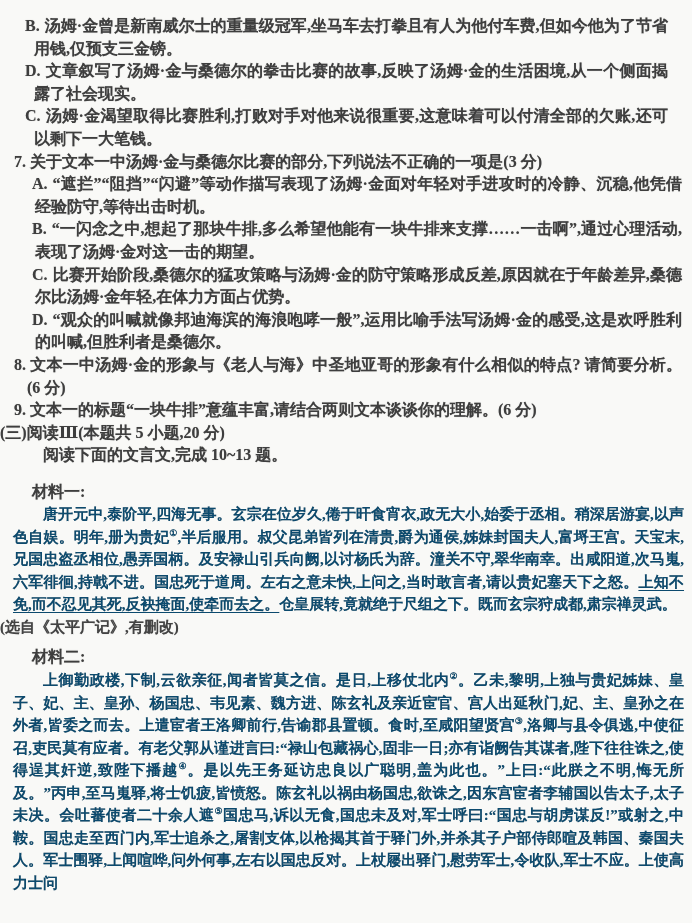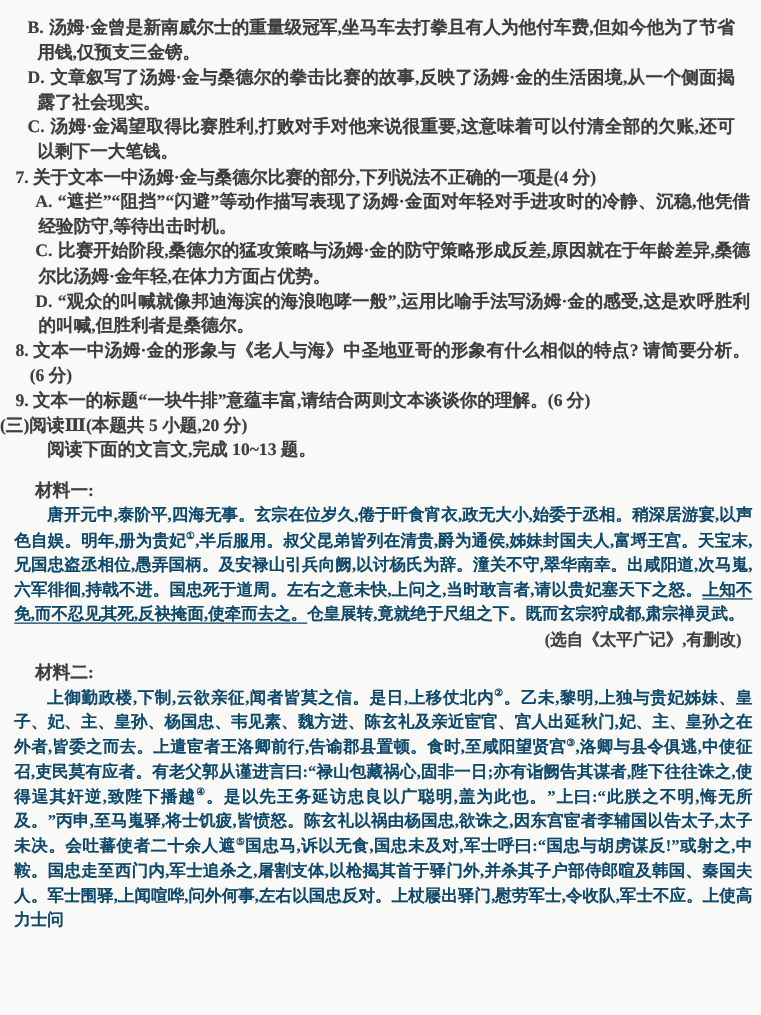--- a/index.html
+++ b/index.html
@@ -40,21 +40,21 @@
     text-indent:30px;
     text-align:justify;
     color:#0c4a6e;
     text-shadow:0 0 0.6px rgba(90,90,90,0.5);
   }
   .u-seg { text-decoration:underline; text-underline-offset:3px; }
   .fn { font-size:9px; vertical-align:super; line-height:0; }
   .source-line {
     font-size:15px; line-height:22.5px;
     font-weight:bold;
-    text-align:right;
+    text-align:left;
     margin-right:18px;
     color:#434343;
   }
   .mt6 { margin-top:14px; }
   .mt8 { margin-top:8px; }
 </style>
 </head>
 <body>
 
 <div class="page">
@@ -63,24 +63,27 @@
     <span class="olabel">B.</span><span>汤姆·金曾是新南威尔士的重量级冠军,坐马车去打拳且有人为他付车费,但如今他为了节省用钱,仅预支三金镑。</span>
   </div>
   <div class="q-line opt-top">
     <span class="olabel">D.</span><span>文章叙写了汤姆·金与桑德尔的拳击比赛的故事,反映了汤姆·金的生活困境,从一个侧面揭露了社会现实。</span>
   </div>
   <div class="q-line opt-top">
     <span class="olabel">C.</span><span>汤姆·金渴望取得比赛胜利,打败对手对他来说很重要,这意味着可以付清全部的欠账,还可以剩下一大笔钱。</span>
   </div>
 
   <div class="q-line q-num">
-    <span class="qlabel">7.</span><span>关于文本一中汤姆·金与桑德尔比赛的部分,下列说法不正确的一项是(4 分)</span>
+    <span class="qlabel">7.</span><span>关于文本一中汤姆·金与桑德尔比赛的部分,下列说法不正确的一项是(3 分)</span>
   </div>
   <div class="q-line opt-sub">
     <span class="olabel">A.</span><span>“遮拦”“阻挡”“闪避”等动作描写表现了汤姆·金面对年轻对手进攻时的冷静、沉稳,他凭借经验防守,等待出击时机。</span>
+  </div>
+  <div class="q-line opt-sub">
+    <span class="olabel">B.</span><span>“一闪念之中,想起了那块牛排,多么希望他能有一块牛排来支撑……一击啊”,通过心理活动,表现了汤姆·金对这一击的期望。</span>
   </div>
   <div class="q-line opt-sub">
     <span class="olabel">C.</span><span>比赛开始阶段,桑德尔的猛攻策略与汤姆·金的防守策略形成反差,原因就在于年龄差异,桑德尔比汤姆·金年轻,在体力方面占优势。</span>
   </div>
   <div class="q-line opt-sub">
     <span class="olabel">D.</span><span>“观众的叫喊就像邦迪海滨的海浪咆哮一般”,运用比喻手法写汤姆·金的感受,这是欢呼胜利的叫喊,但胜利者是桑德尔。</span>
   </div>
 
   <div class="q-line q-num">
     <span class="qlabel">8.</span><span>文本一中汤姆·金的形象与《老人与海》中圣地亚哥的形象有什么相似的特点? 请简要分析。(6 分)</span>

